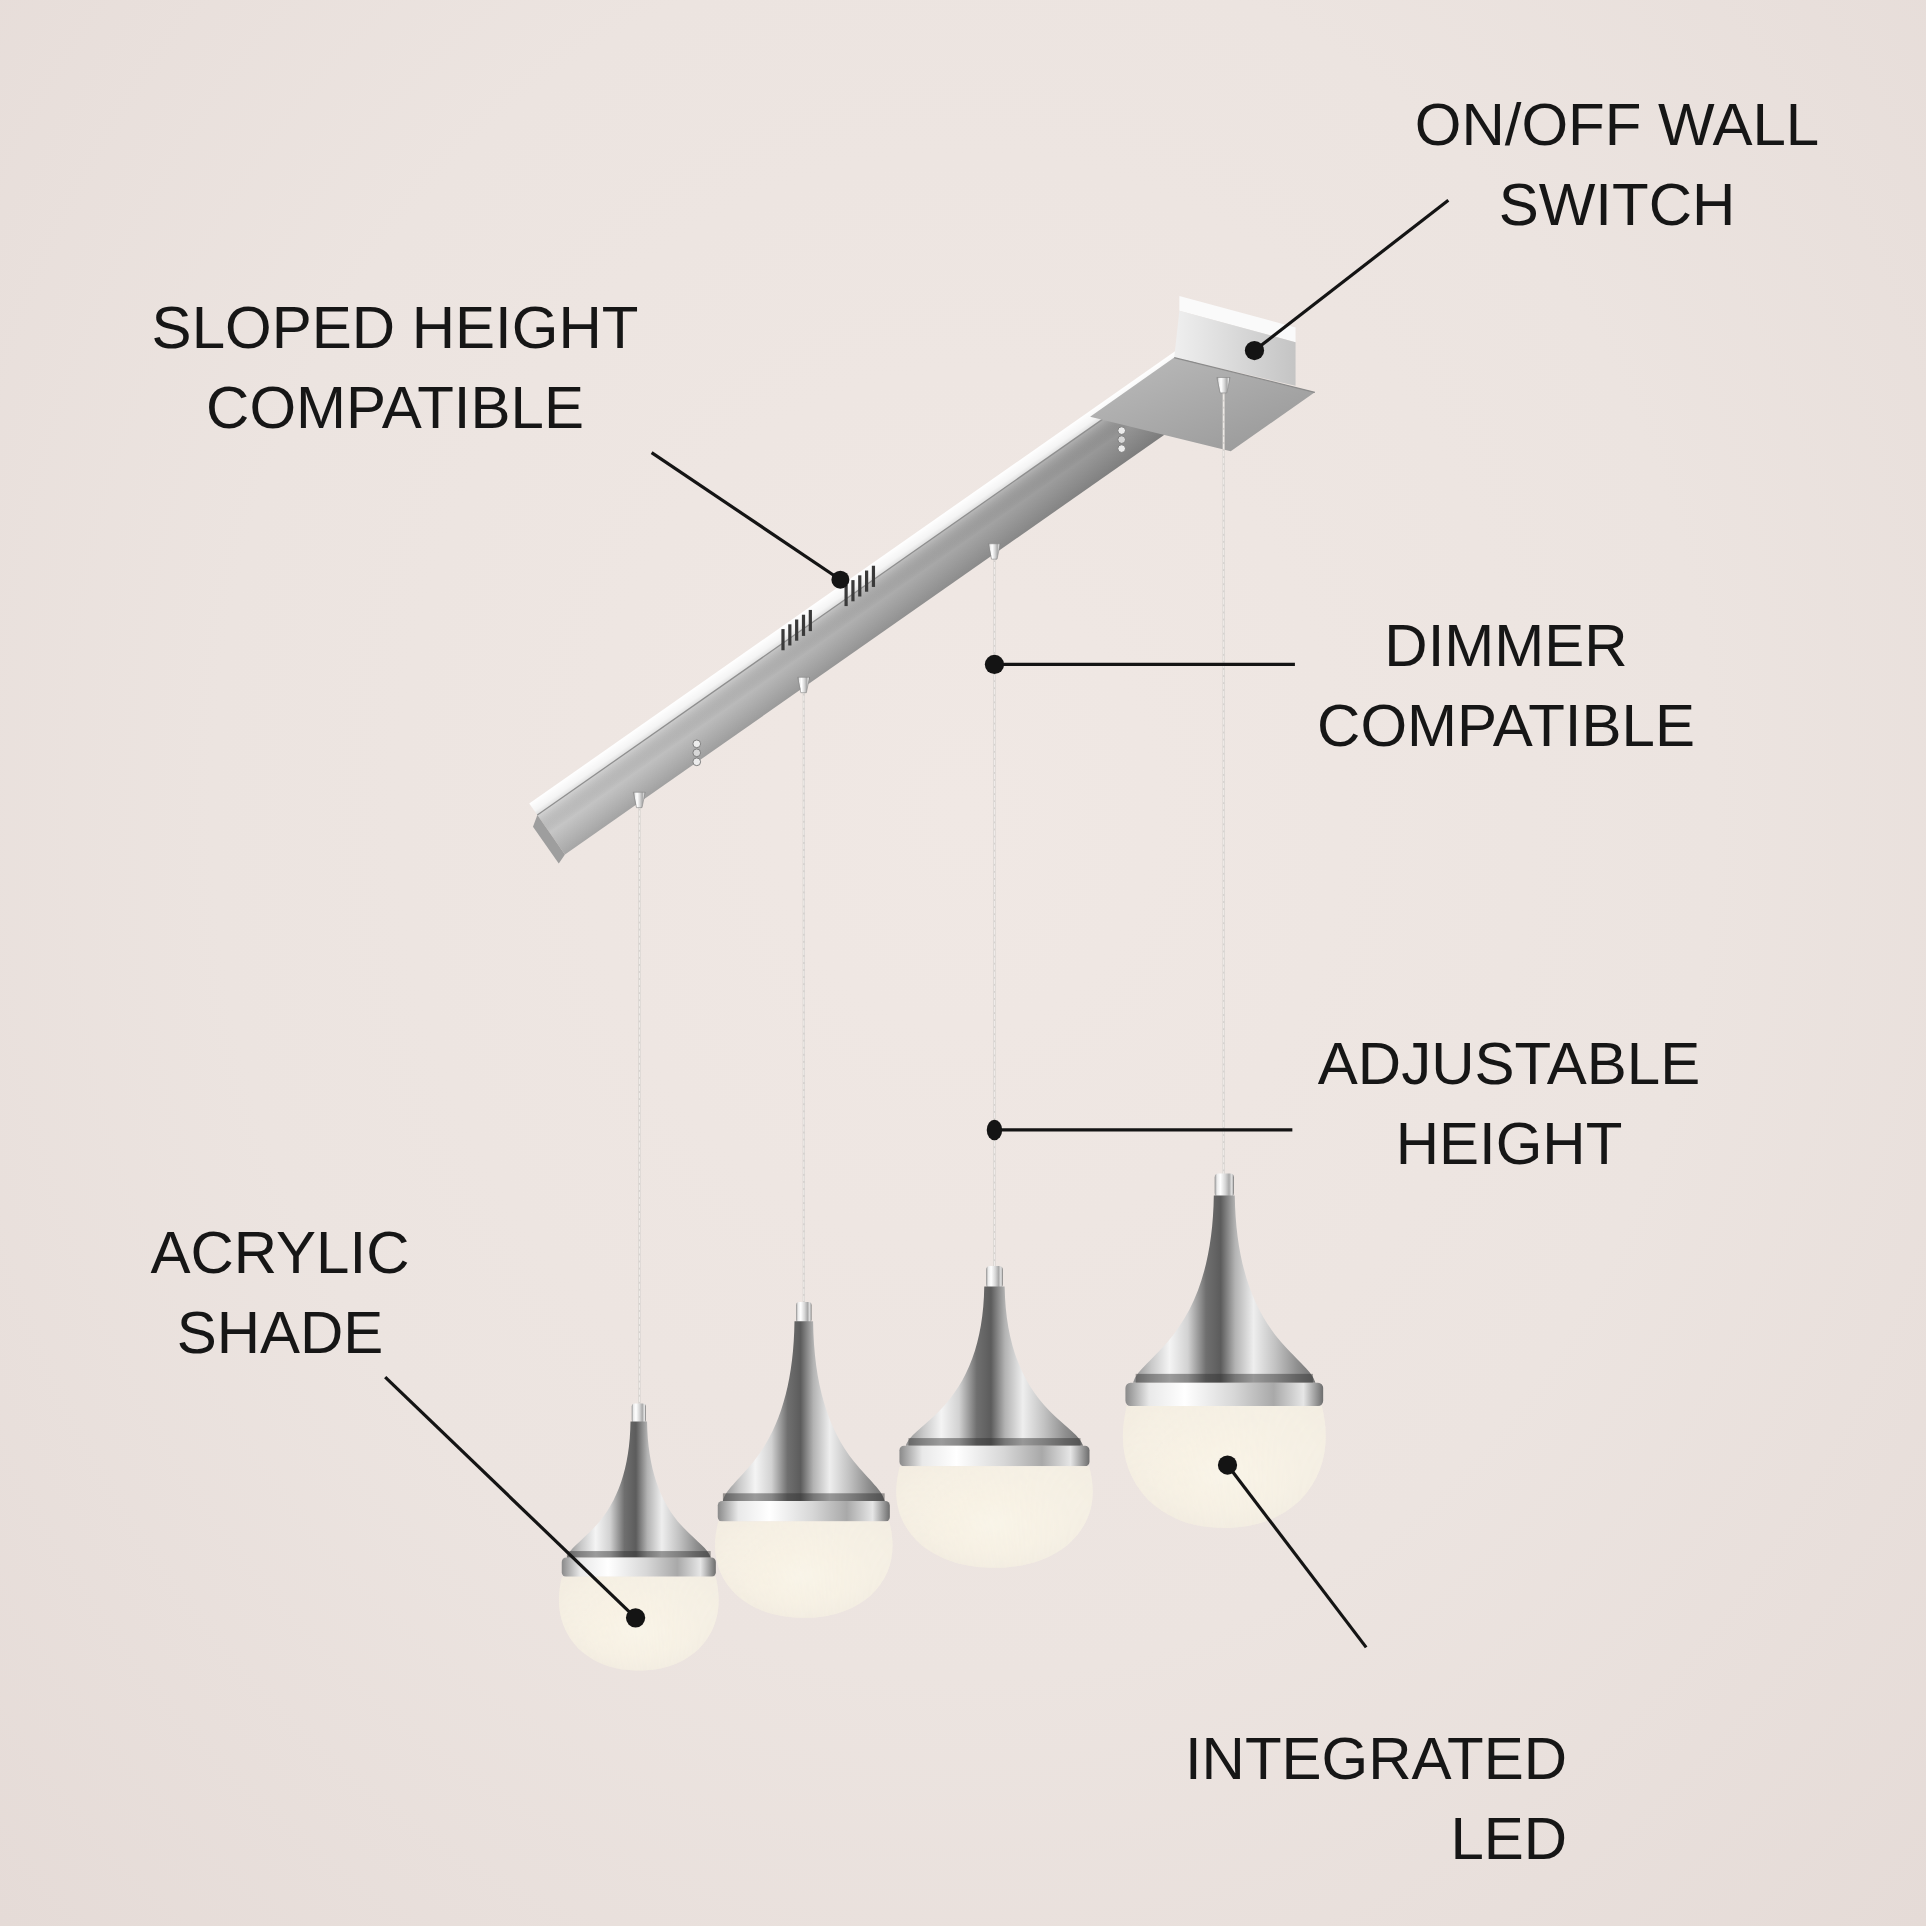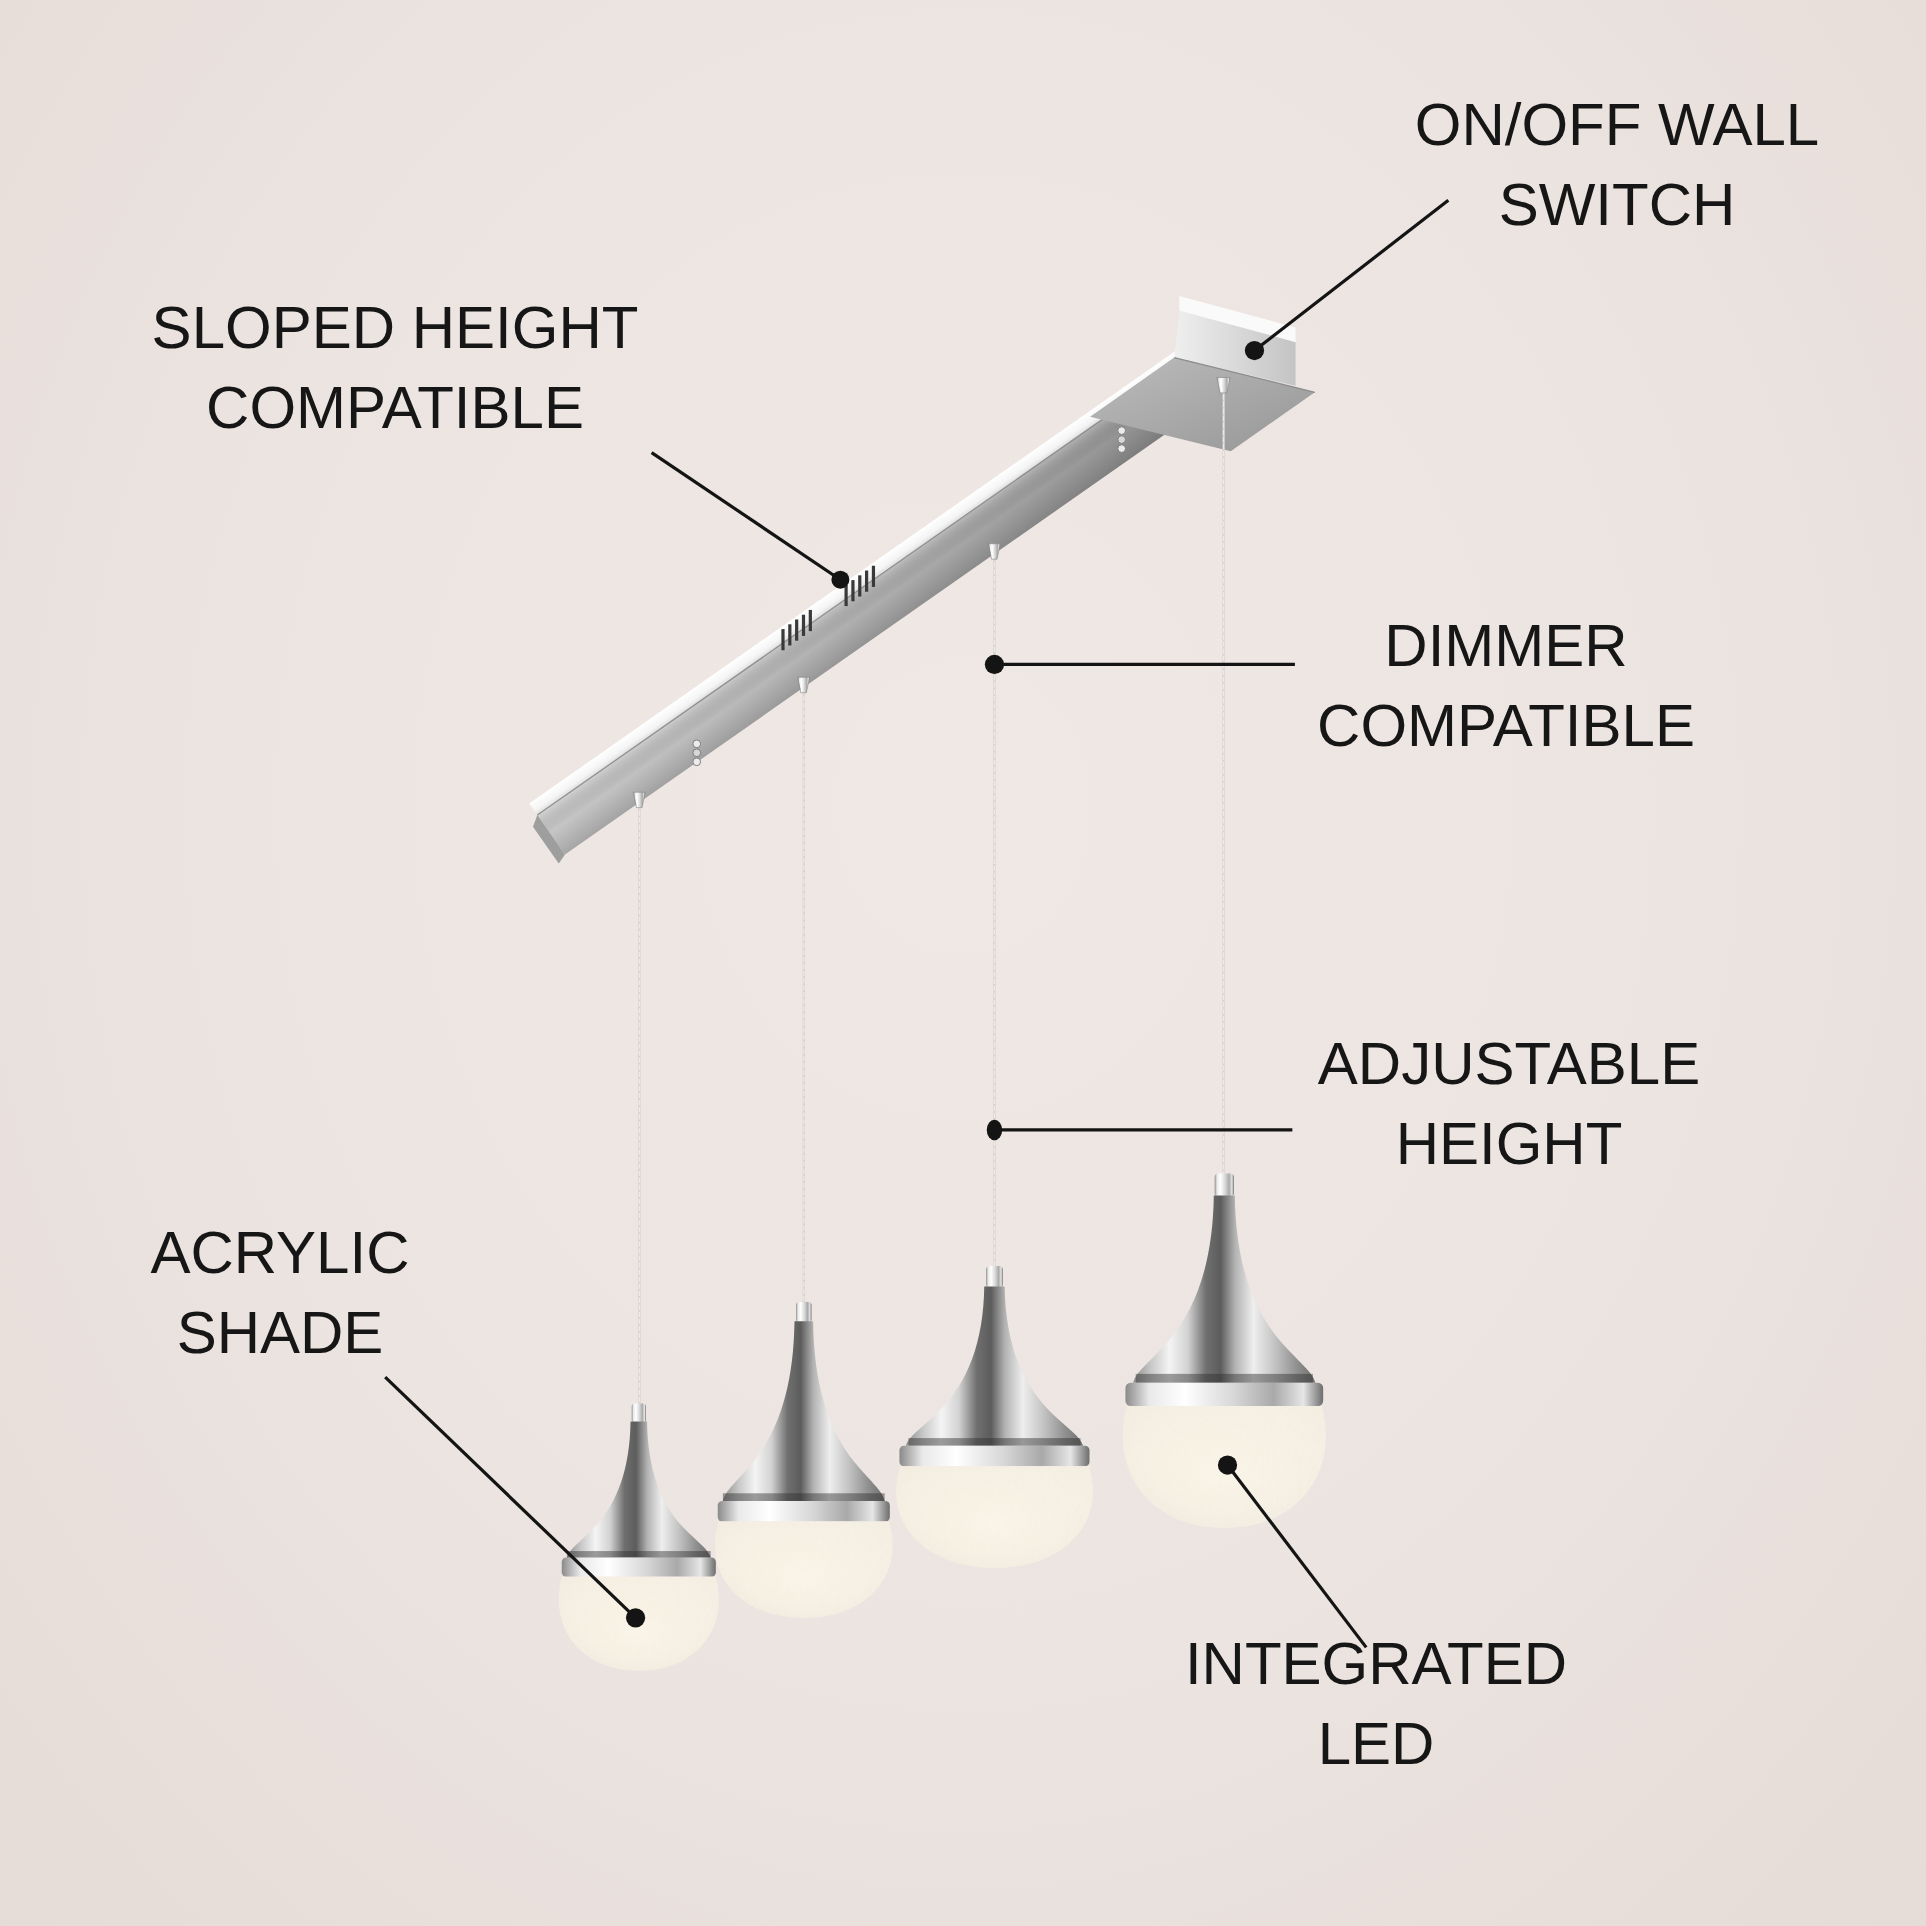--- a/index.html
+++ b/index.html
@@ -251,17 +251,17 @@
 <div class="callout" style="left:1509px;top:1024px;">
   <div>ADJUSTABLE</div>
   <div>HEIGHT</div>
 </div>
 
 <div class="callout" style="left:268px;top:1213px;margin-left:12px;">
   <div>ACRYLIC</div>
   <div>SHADE</div>
 </div>
 
-<div class="callout" style="left:1376px;top:1624px;">
+<div class="callout" style="left:1376px;top:1719px;text-align:right;">
   <div>INTEGRATED</div>
   <div>LED</div>
 </div>
 
 
 </body></html>

